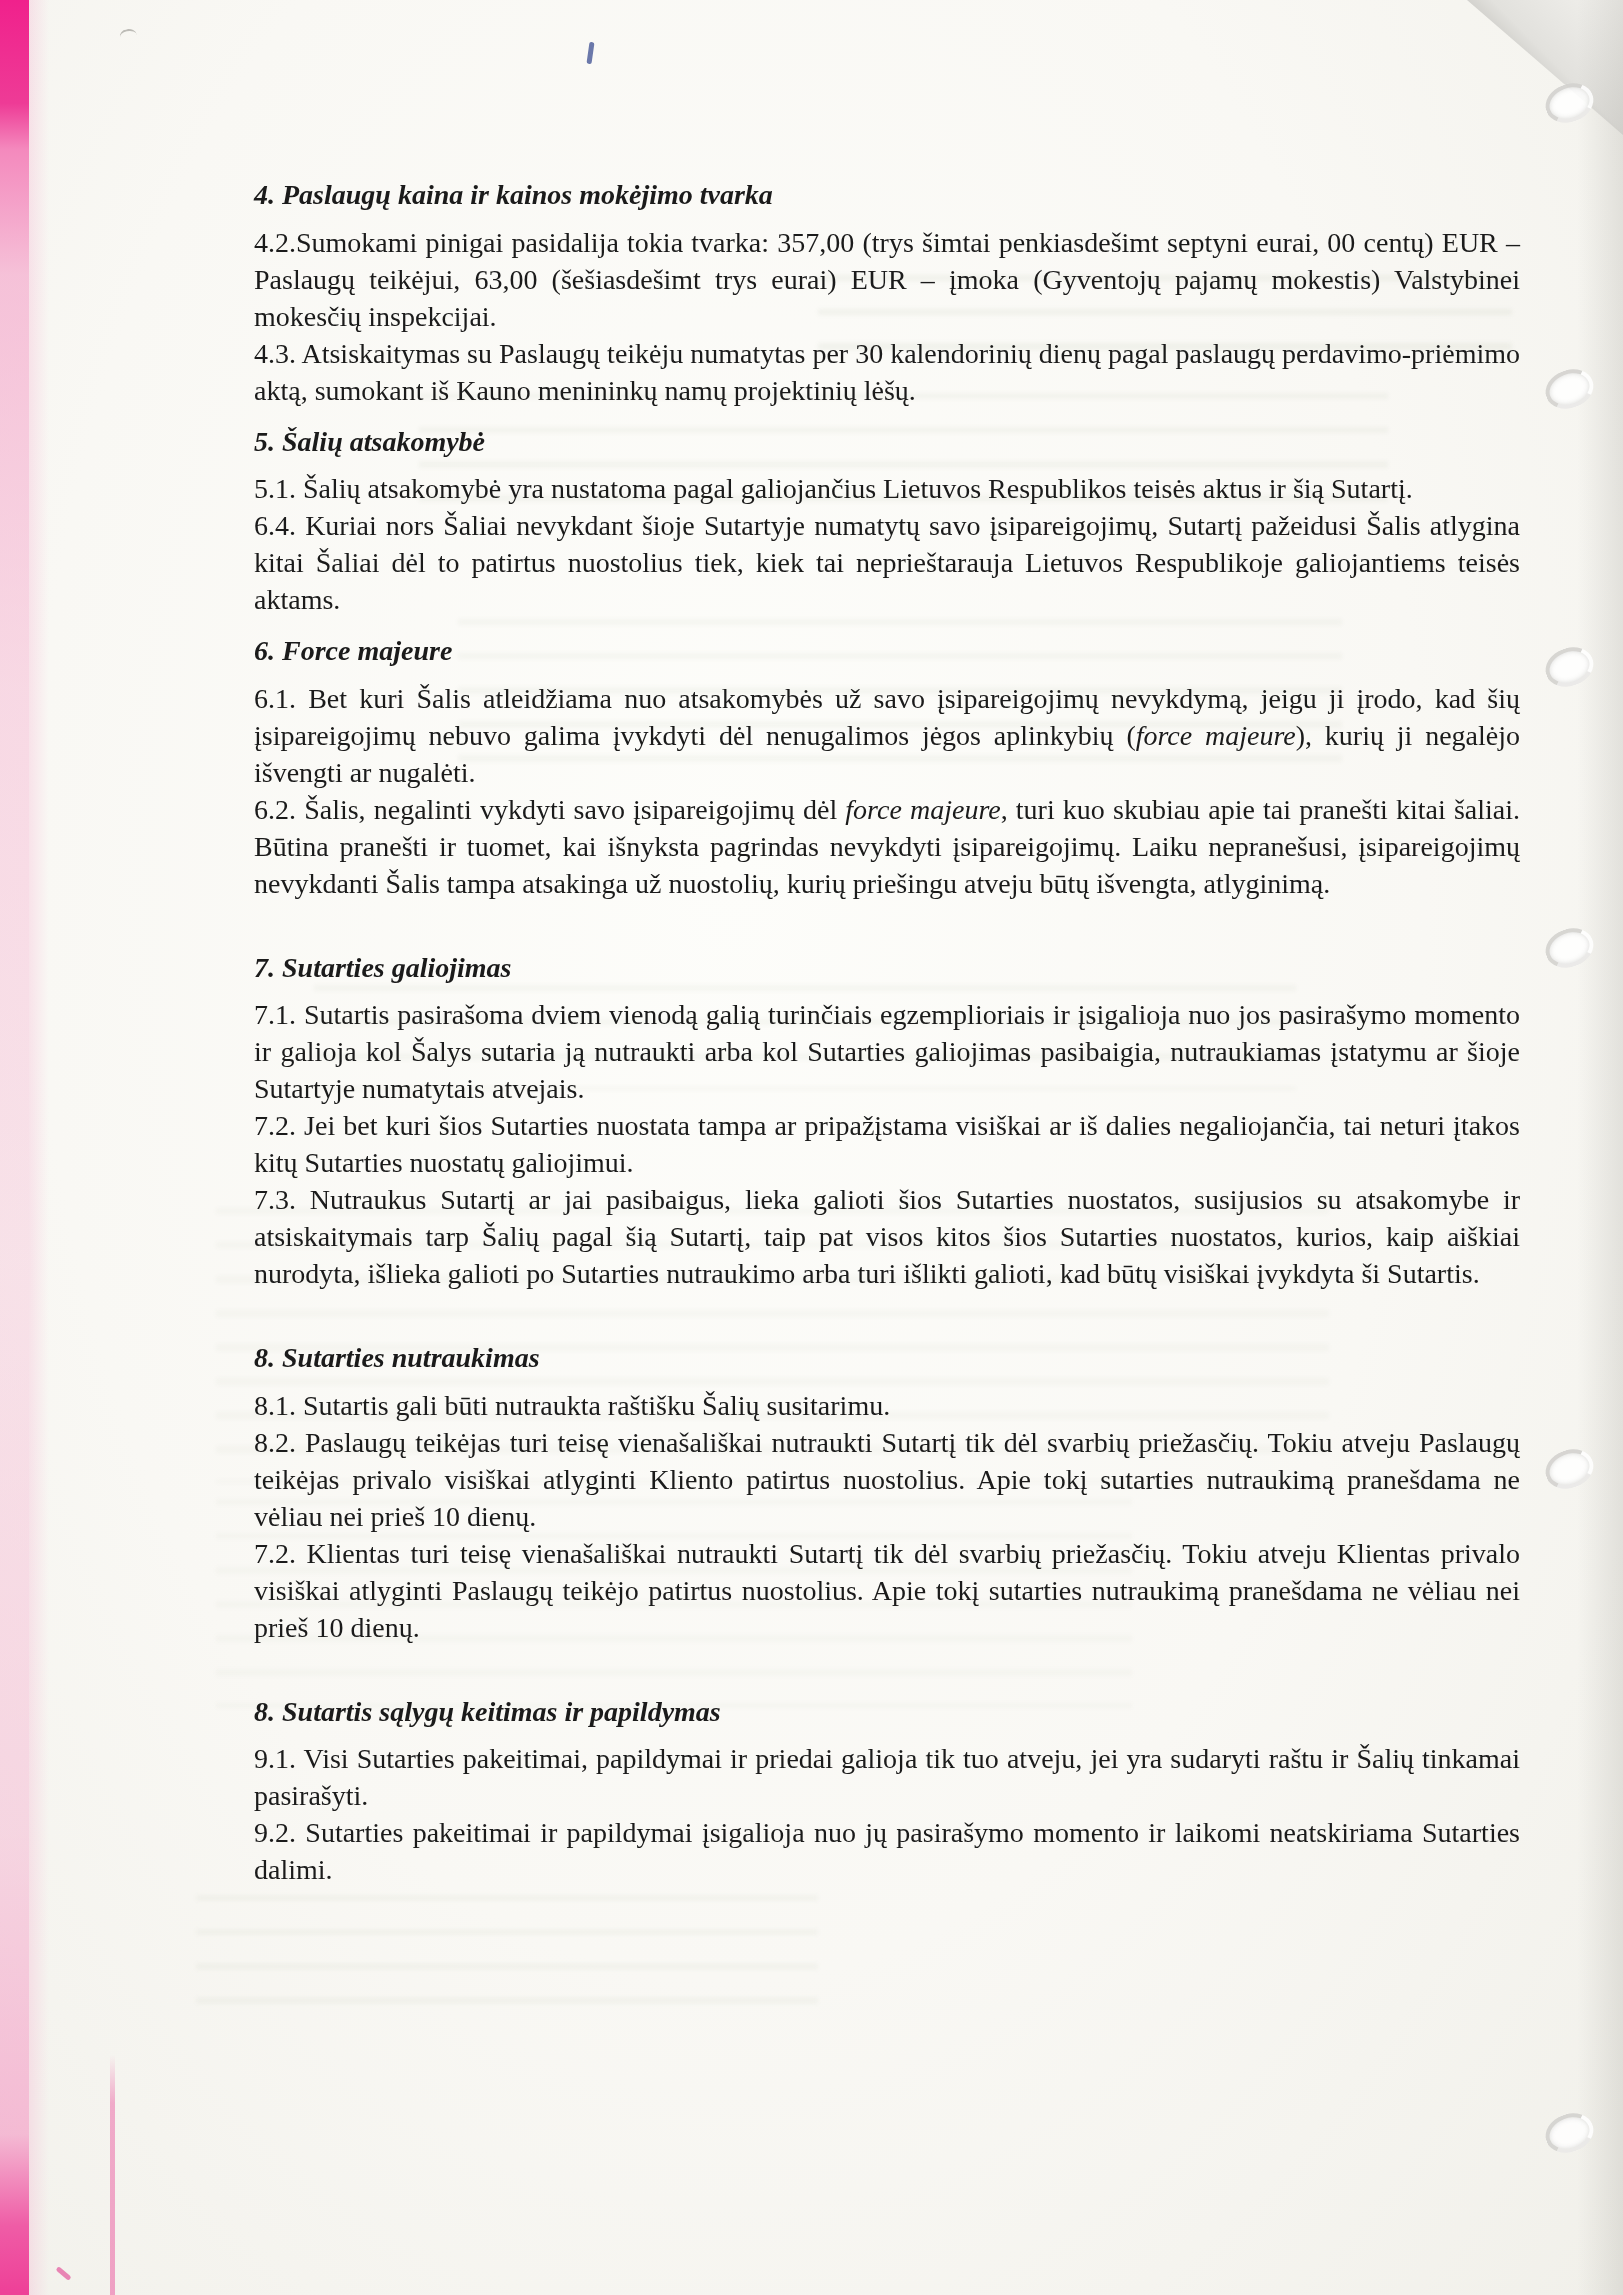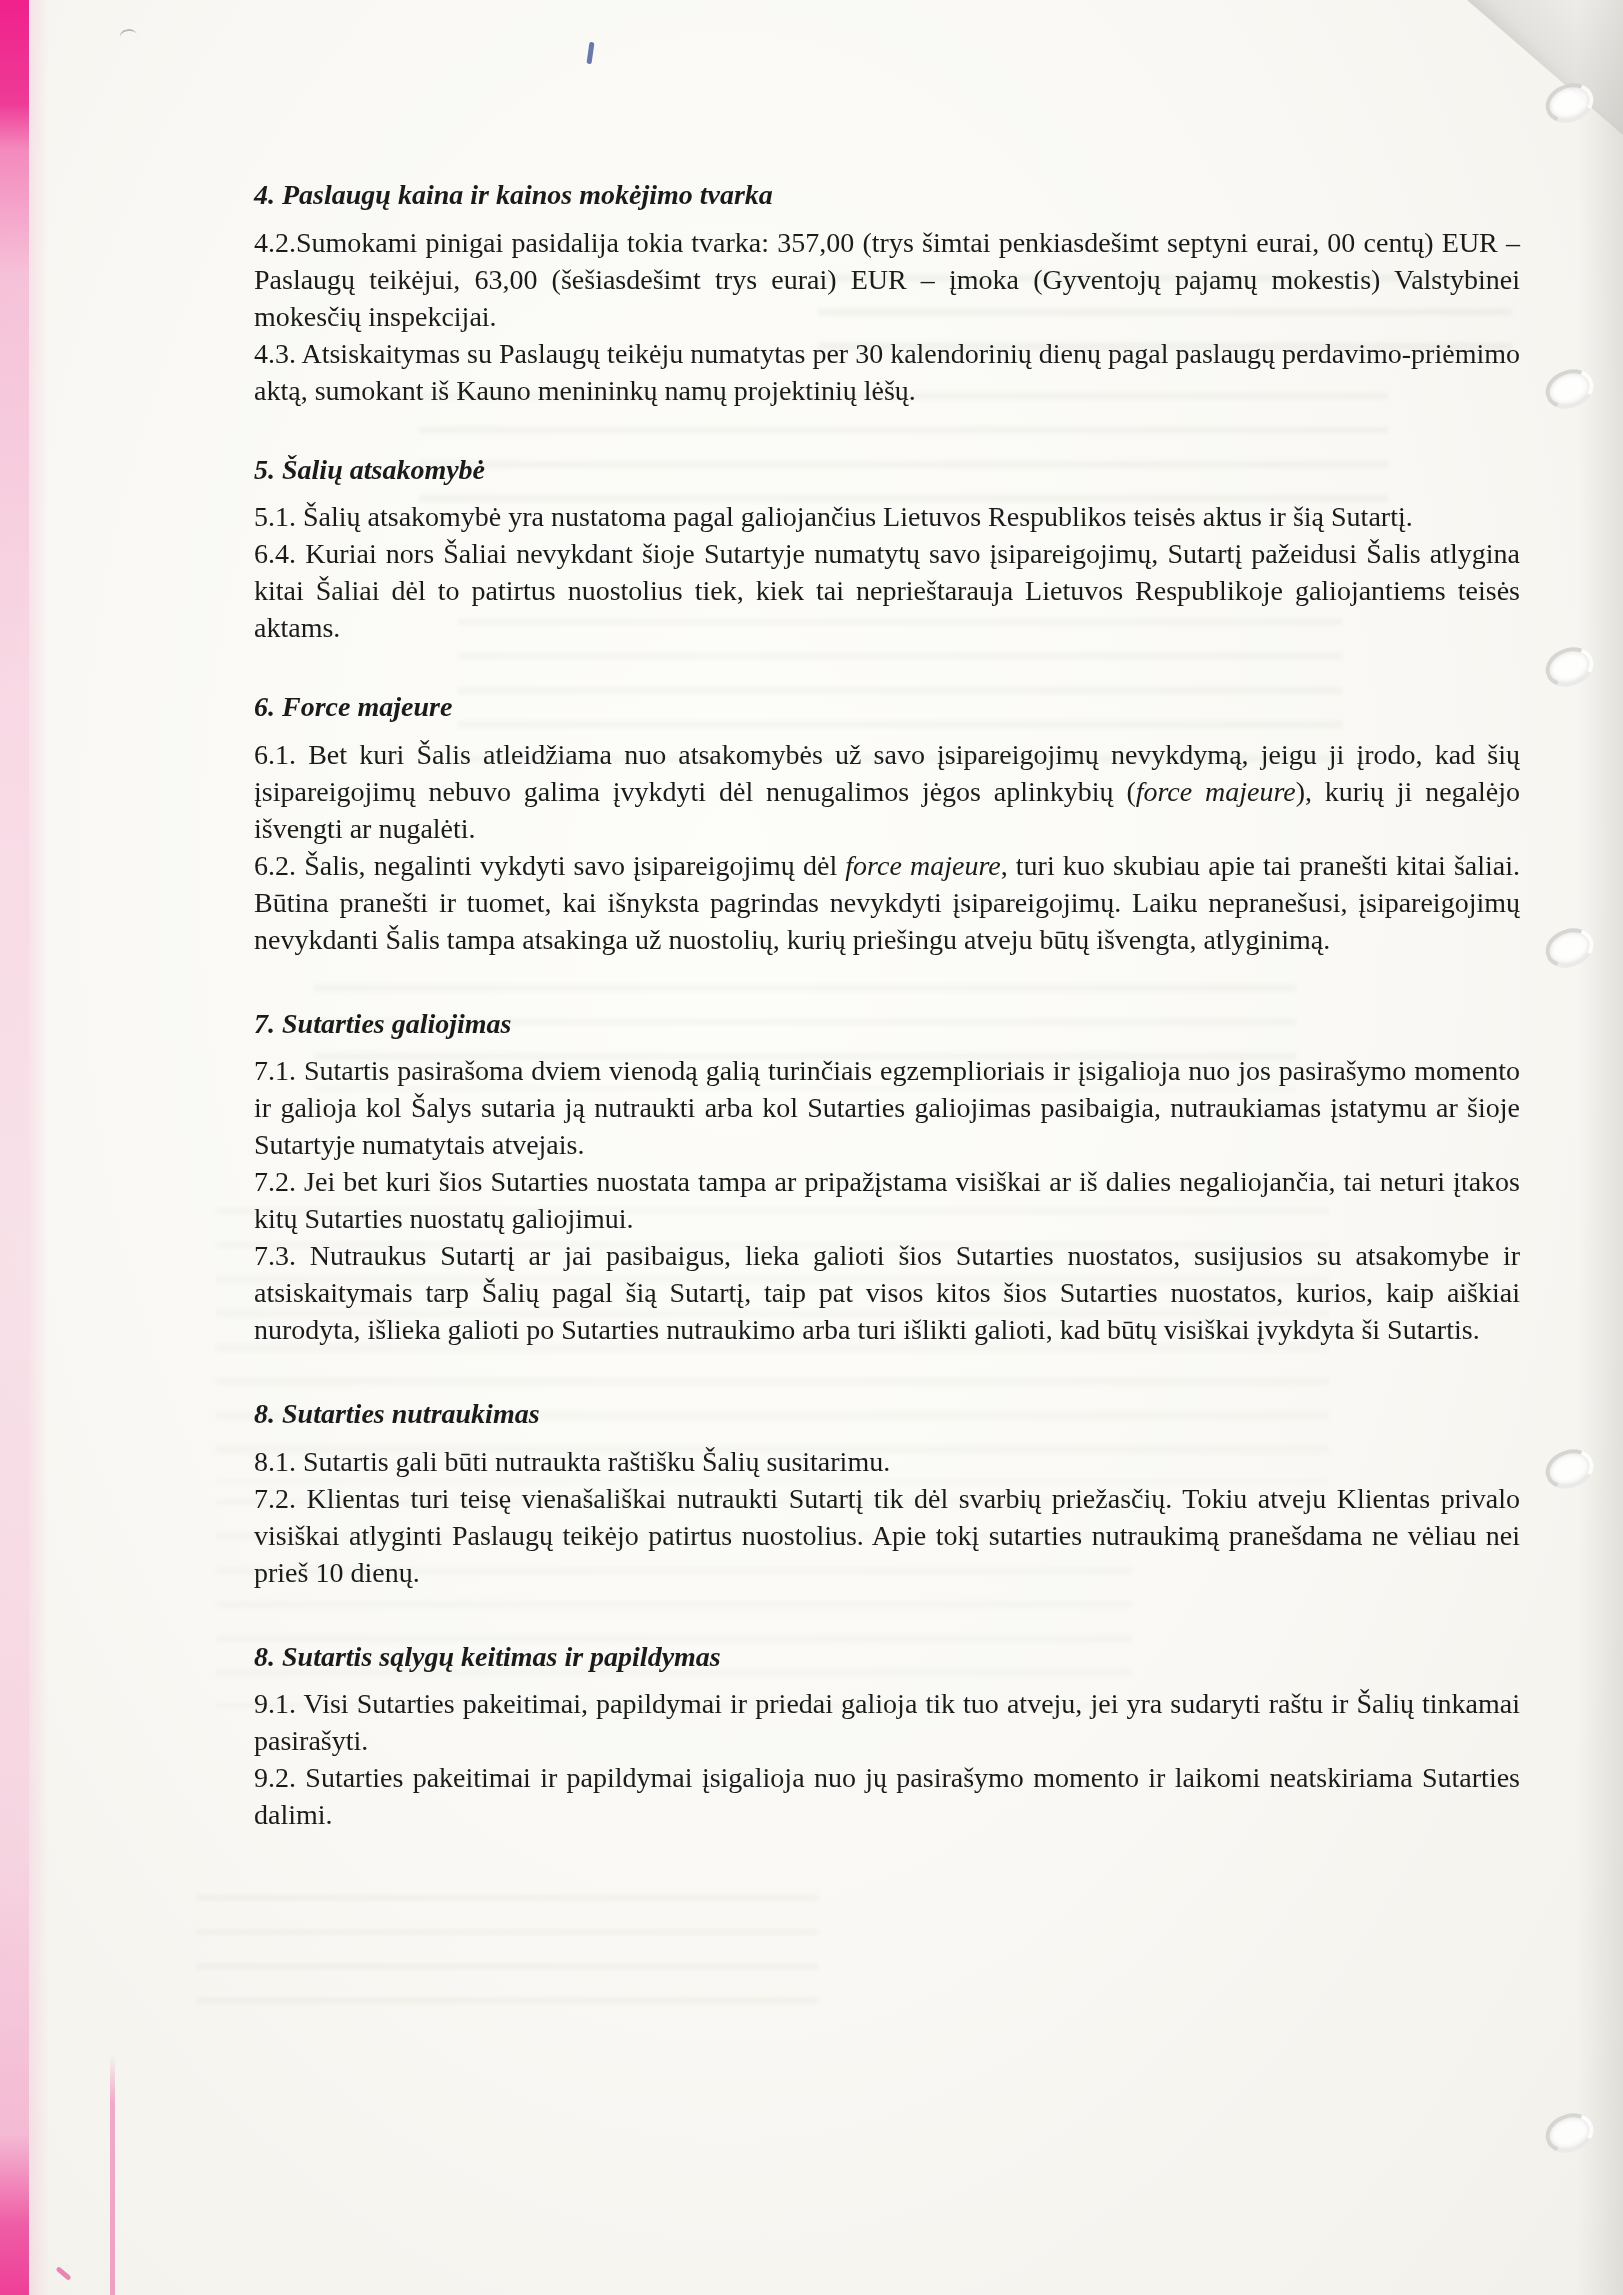--- a/index.html
+++ b/index.html
@@ -65,21 +65,21 @@
   .pink-line-bottom {
     position:absolute; left:110px; top:2055px; width:4.6px; height:240px;
     background:linear-gradient(to bottom, rgba(236,110,170,0), rgba(236,110,170,.55) 20%, rgba(236,110,170,.62));
   }
   
   .content {
     position:absolute; left:254px; top:165px; width:1266px;
     font-size:28px; line-height:37px; color:#1b1b1b; text-align:justify;
   }
   section { display:block; }
-  .sec { margin-top:42px; }
+  .sec { margin-top:14px; }
   .sec:first-child { margin-top:11px; }
   .sec-7, .sec-8, .sec-9 { margin-top:47px; }
   .sec-h {
     font-size:28px; font-weight:bold; font-style:italic;
     margin:0 0 10.5px 0;
   }
   .para { margin:0; }
   .gap-after { margin-bottom:19.6px; }
   .newline { display:block; }
   .redaction {
@@ -141,20 +141,21 @@
     <section class="sec sec-7">
       <h3 class="sec-h">7. Sutarties galiojimas</h3>
       <p class="para">7.1. Sutartis pasirašoma dviem vienodą galią turinčiais egzemplioriais ir įsigalioja nuo jos pasirašymo momento ir galioja kol Šalys sutaria ją nutraukti arba kol Sutarties galiojimas pasibaigia, nutraukiamas įstatymu ar šioje Sutartyje numatytais atvejais.</p>
       <p class="para">7.2. Jei bet kuri šios Sutarties nuostata tampa ar pripažįstama visiškai ar iš dalies negaliojančia, tai neturi įtakos kitų Sutarties nuostatų galiojimui.</p>
       <p class="para">7.3. Nutraukus Sutartį ar jai pasibaigus, lieka galioti šios Sutarties nuostatos, susijusios su atsakomybe ir atsiskaitymais tarp Šalių pagal šią Sutartį, taip pat visos kitos šios Sutarties nuostatos, kurios, kaip aiškiai nurodyta, išlieka galioti po Sutarties nutraukimo arba turi išlikti galioti, kad būtų visiškai įvykdyta ši Sutartis.</p>
     </section>
 
     <section class="sec sec-8">
       <h3 class="sec-h">8. Sutarties nutraukimas</h3>
       <p class="para">8.1. Sutartis gali būti nutraukta raštišku Šalių susitarimu.</p>
+      <p class="para">8.2. Paslaugų teikėjas turi teisę vienašališkai nutraukti Sutartį tik dėl svarbių priežasčių. Tokiu atveju Paslaugų teikėjas privalo visiškai atlyginti Kliento patirtus nuostolius. Apie tokį sutarties nutraukimą pranešdama ne vėliau nei prieš 10 dienų.</p>
       <p class="para">7.2. Klientas turi teisę vienašališkai nutraukti Sutartį tik dėl svarbių priežasčių. Tokiu atveju Klientas privalo visiškai atlyginti Paslaugų teikėjo patirtus nuostolius. Apie tokį sutarties nutraukimą pranešdama ne vėliau nei prieš 10 dienų.</p>
     </section>
 
     <section class="sec sec-9">
       <h3 class="sec-h">8. Sutartis sąlygų keitimas ir papildymas</h3>
       <p class="para">9.1. Visi Sutarties pakeitimai, papildymai ir priedai galioja tik tuo atveju, jei yra sudaryti raštu ir Šalių tinkamai pasirašyti.</p>
       <p class="para">9.2. Sutarties pakeitimai ir papildymai įsigalioja nuo jų pasirašymo momento ir laikomi neatskiriama Sutarties dalimi.</p>
     </section>
 
   </div>

